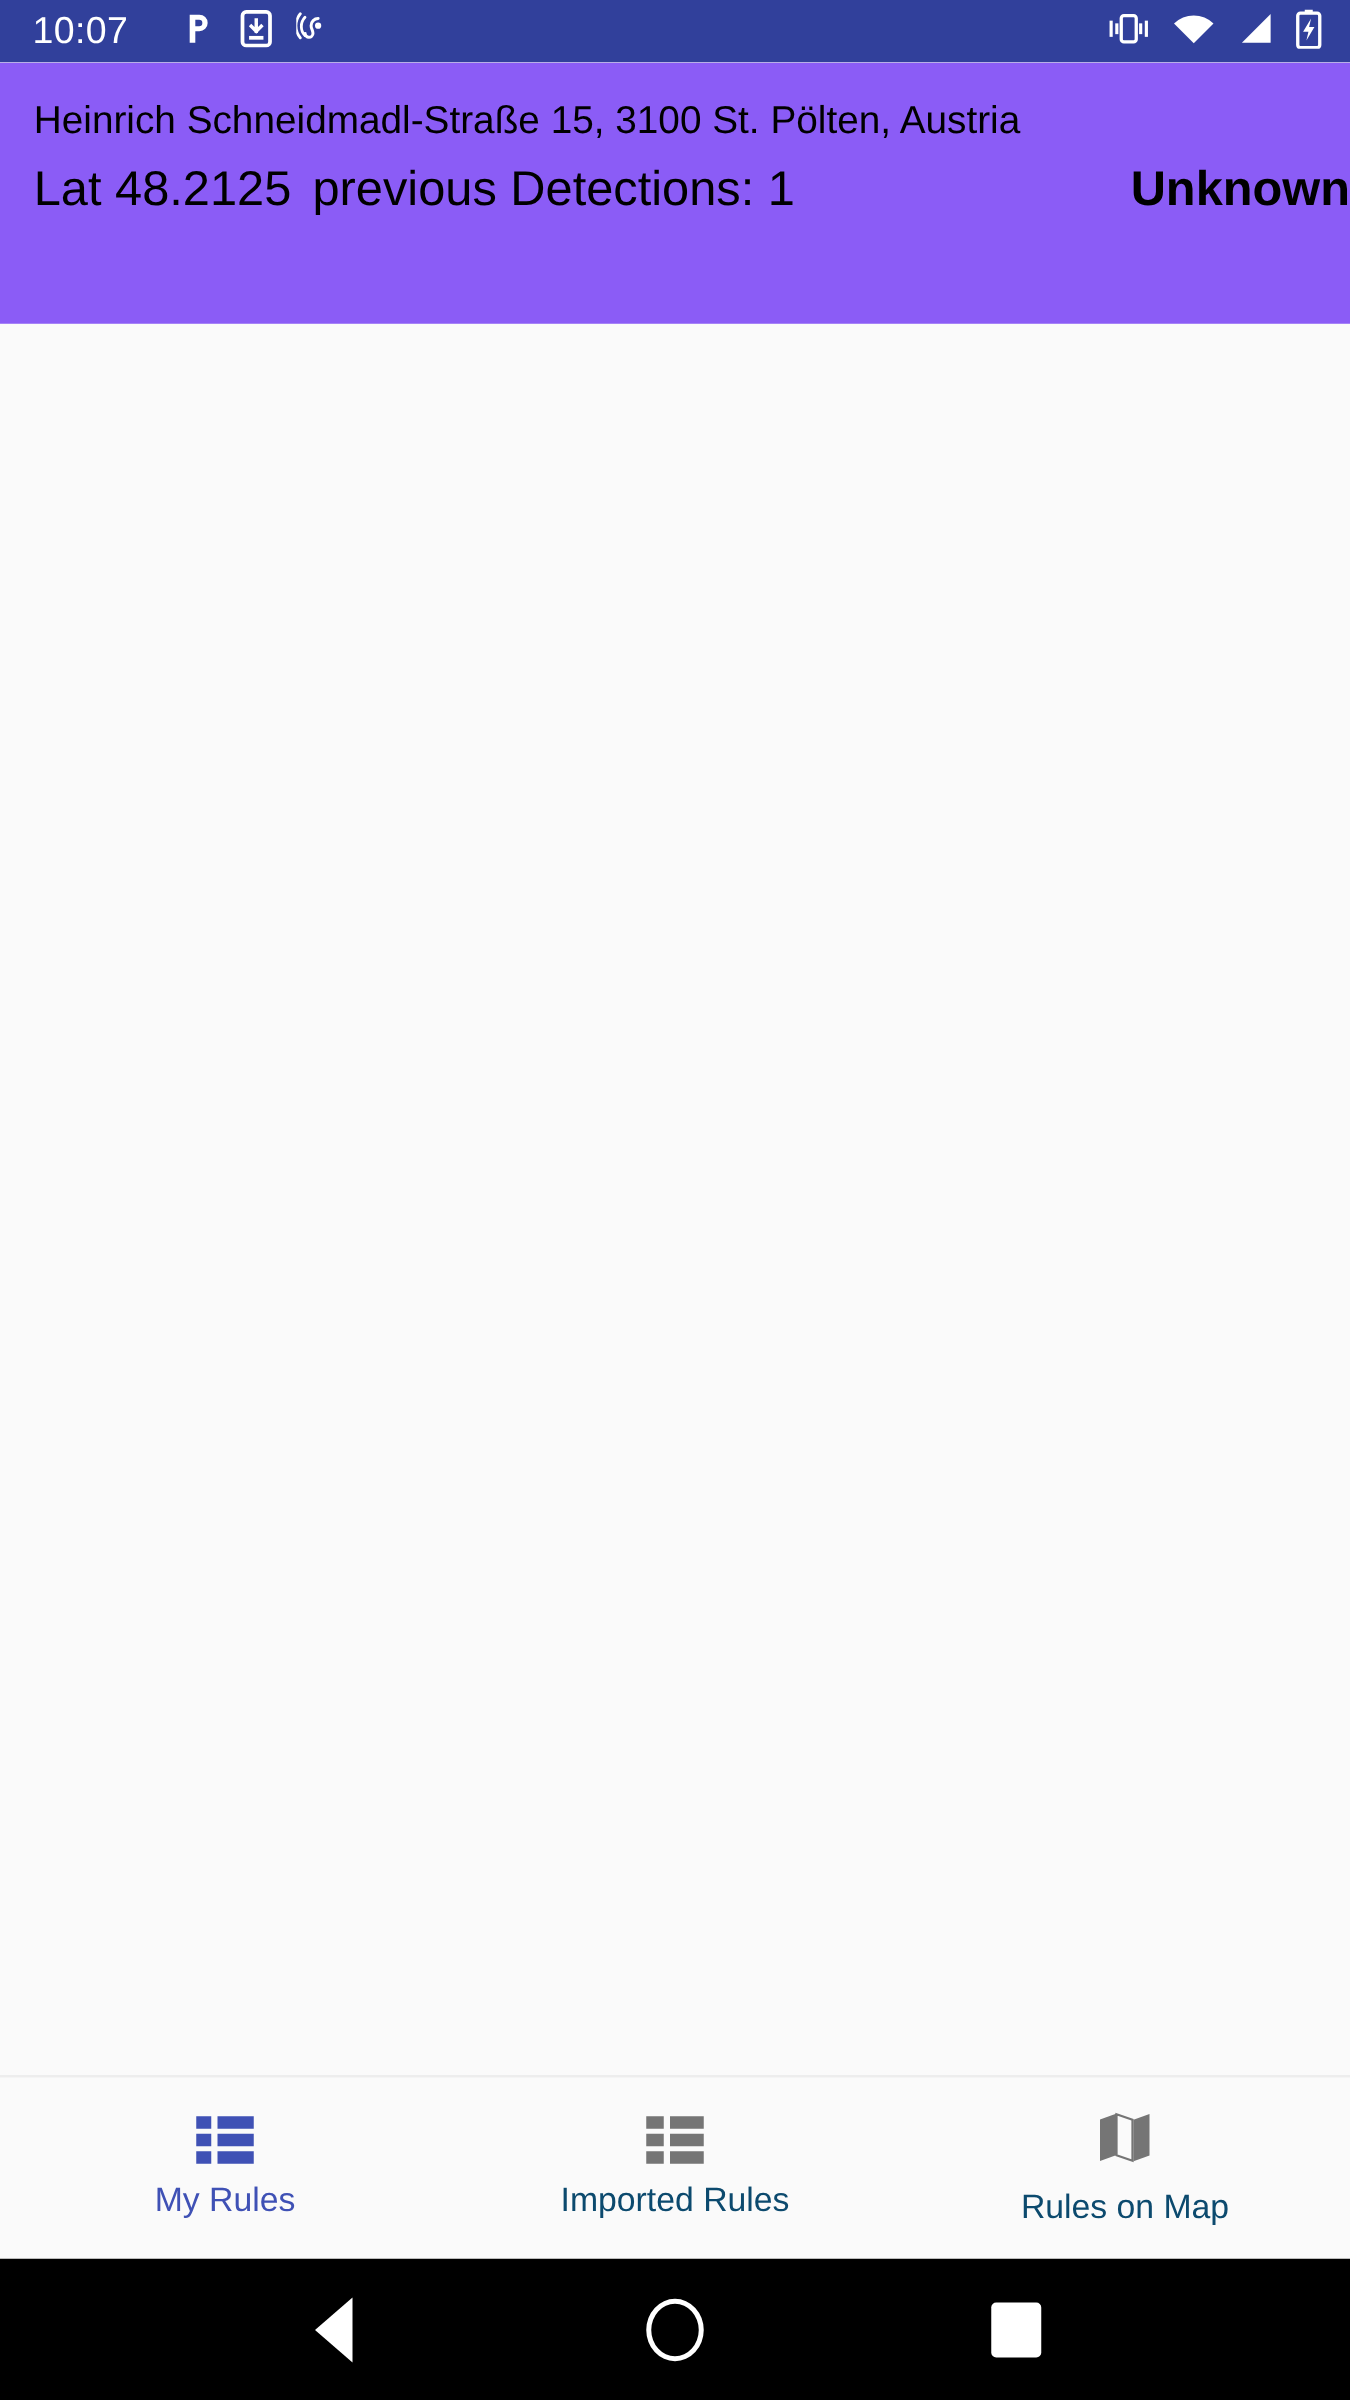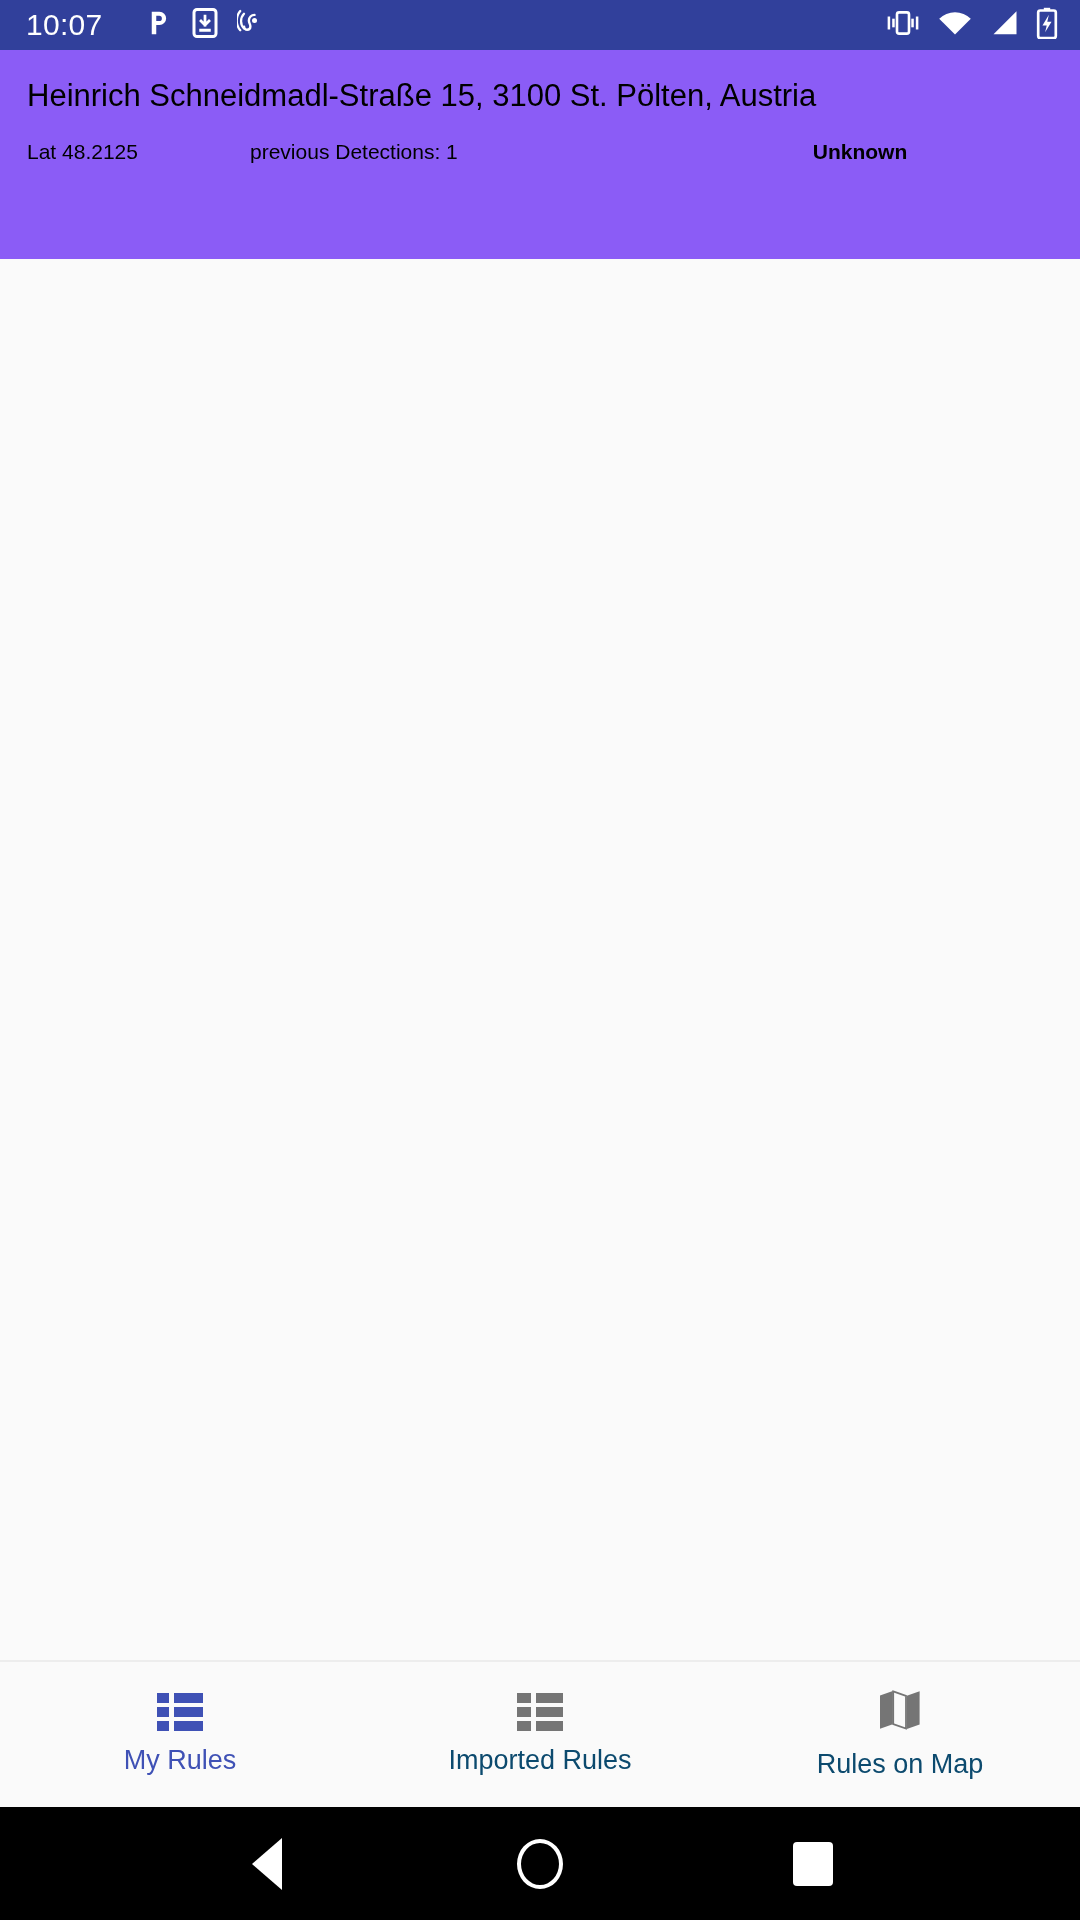--- a/index.html
+++ b/index.html
@@ -45,25 +45,25 @@
   .signal-card {
     background:#8b5cf6; width:1080px; height:209px;
     padding:18px 0 0 0; overflow:hidden; position:relative;
   }
   .card-address {
     color:#000000; font-size:31px; white-space:nowrap;
     padding-left:27px; line-height:56px;
   }
   .card-row {
     position:relative; height:56px; line-height:56px;
-    white-space:nowrap; color:#000000; font-size:21px;
+    white-space:nowrap; color:#000000; font-size:39px;
   }
   .col-a { position:absolute; left:27px; }
   .col-b { position:absolute; left:250px; }
-  .col-c { position:absolute; left:588px; width:492px; text-align:center; }
+  .col-c { position:absolute; left:588px; width:492px; text-align:right; }
   .col-c.bold { font-weight:bold; left:640px; width:440px; }
 
   
   .bottom-nav {
     flex:0 0 147px; height:147px; background:#FAFAFA;
     border-top:2px solid #EDEDED;
     display:flex; align-items:flex-start;
   }
   .nav-item {
     flex:1 1 0; height:145px;

